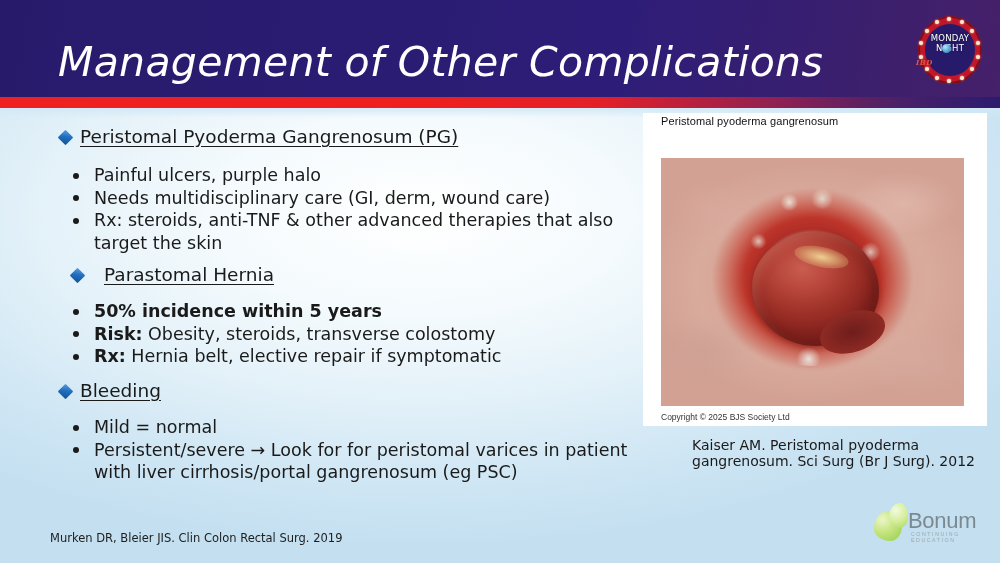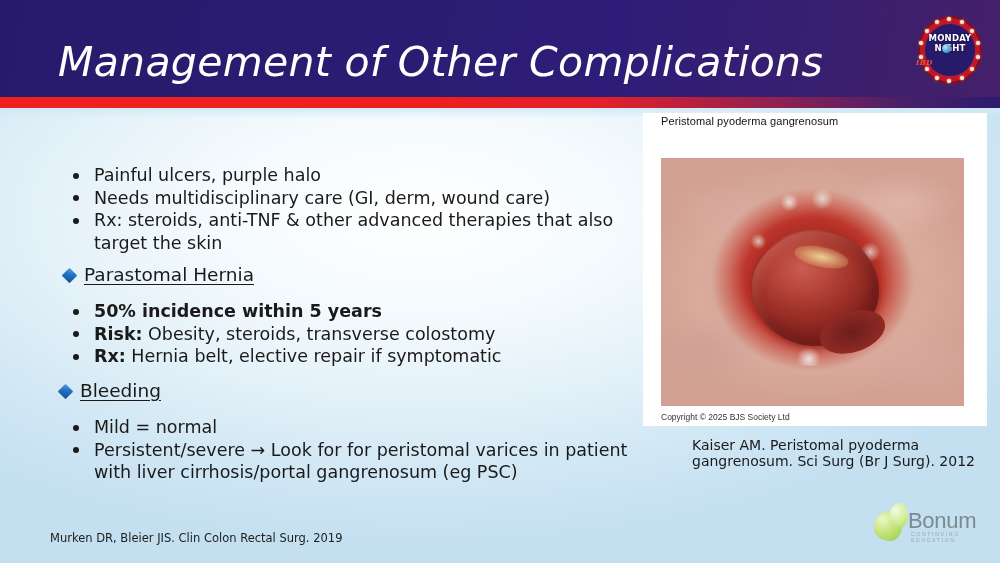--- a/index.html
+++ b/index.html
@@ -84,21 +84,21 @@
     background: #ffe9c9;
     box-shadow: 0 0 2px #fff3d8;
   }
   .mn-text {
     position: absolute;
     left: 0; top: 19px;
     width: 68px;
     text-align: center;
     color: #ffffff;
     font-size: 8.5px;
-    font-weight: bold;
+    font-weight: normal;
     line-height: 10px;
     letter-spacing: .2px;
     font-family: "DejaVu Sans", sans-serif;
     text-shadow: 0 0 2px rgba(0,0,0,.5);
   }
   .mn-ibd {
     position: absolute;
     left: 0; top: 44px;
     width: 68px;
     color: #e8553c;
@@ -376,33 +376,37 @@
     <div class="mn-bulb" style="left:9px; top:15px;"></div>
     <div class="mn-bulb" style="left:19px; top:6px;"></div>
     <div class="mn-text">MONDAY</div>
     <div class="mn-text" style="top:29px;">N GHT</div>
     <div class="mn-globe"></div>
     <div class="mn-ibd">IBD</div>
   </div>
 
   <div class="content">
 
+    <div class="lvl1" style="left:60px; top:8px;">
+      <span class="diamond"></span>
+      <span class="lvl1-text">Peristomal Pyoderma Gangrenosum (PG)</span>
+    </div>
     <div class="bullets" style="top:46px; width:570px;">
       <div class="bullet">
         <span>Painful ulcers, purple halo</span>
       </div>
       <div class="bullet">
         <span>Needs multidisciplinary care (GI, derm, wound care)</span>
       </div>
       <div class="bullet">
         <span>Rx: steroids, anti-TNF &amp; other advanced therapies that also target the skin</span>
       </div>
     </div>
 
-    <div class="lvl1" style="left:64px; top:146px;">
+    <div class="lvl1" style="left:72px; top:146px;gap:12px;">
       <span class="diamond"></span>
       <span class="lvl1-text">Parastomal Hernia</span>
     </div>
     <div class="bullets" style="top:182px; width:570px;">
       <div class="bullet">
         <b>50% incidence within 5 years</b><span></span>
       </div>
       <div class="bullet">
         <b>Risk:</b><span> Obesity, steroids, transverse colostomy</span>
       </div>

